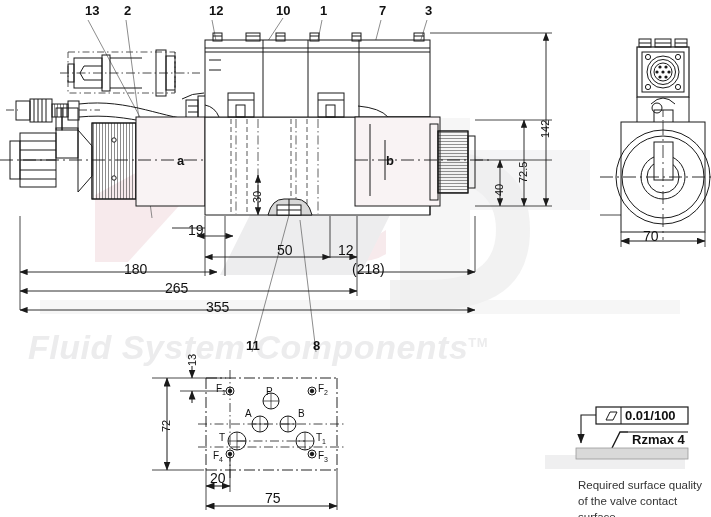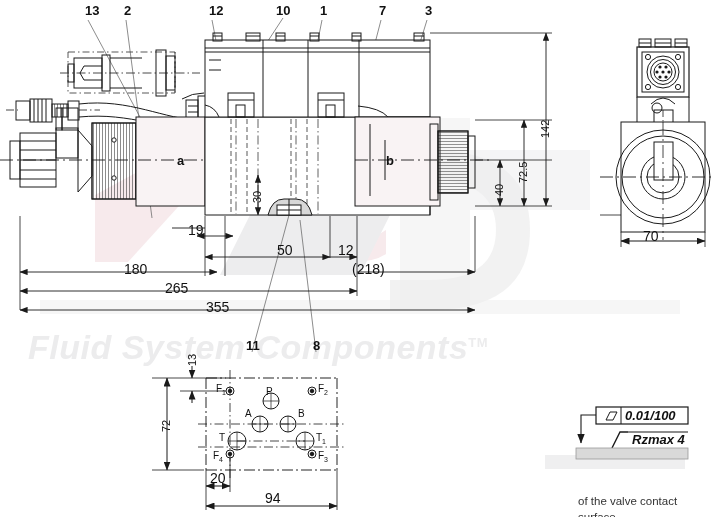--- a/index.html
+++ b/index.html
@@ -10,21 +10,21 @@
   .wm{position:absolute;pointer-events:none;user-select:none;}
   #wm-text{left:28px;top:328px;font-size:34px;font-weight:bold;font-style:italic;
            color:#ececed;letter-spacing:.5px;white-space:nowrap;}
   #wm-tm{font-size:13px;font-style:normal;font-weight:bold;vertical-align:super;}
   .lbl{position:absolute;font-size:13px;font-weight:bold;color:#111;}
   .dim{position:absolute;font-size:14px;color:#111;}
   .dimv{position:absolute;font-size:11px;color:#111;transform-origin:left top;}
   .port{position:absolute;font-size:10px;color:#111;}
   .port sub{font-size:7px;}
   .sfc{position:absolute;font-size:11.5px;color:#333;line-height:1.35;}
-  .sfcb{position:absolute;font-size:13px;font-weight:bold;color:#111;font-style:italic;}
+  .sfcb{position:absolute;font-size:13px;font-weight:bold;color:#111;}
 </style>
 </head>
 <body>
 
 <div id="stage">
 
   <svg width="711" height="517">
     <g opacity="1">
 
       <g fill="#f7eaec">
@@ -407,19 +407,20 @@
   <div class="port" style="left:318px;top:450px"><span>F</span><sub>3</sub></div>
   <div class="port" style="left:266px;top:386px"><span>P</span></div>
   <div class="port" style="left:245px;top:408px"><span>A</span></div>
   <div class="port" style="left:298px;top:408px"><span>B</span></div>
   <div class="port" style="left:219px;top:432px"><span>T</span></div>
   <div class="port" style="left:316px;top:432px"><span>T</span><sub>1</sub></div>
 
   <div class="dimv" style="left:186px;top:366px;transform:rotate(-90deg)">13</div>
   <div class="dimv" style="left:160px;top:432px;transform:rotate(-90deg)">72</div>
   <div class="dim" style="left:210px;top:470px">20</div>
-  <div class="dim" style="left:265px;top:490px">94</div>
+  <div class="dim" style="left:265px;top:490px">75</div>
 
   <div class="sfcb" style="left:625px;top:408px">0.01/100</div>
   <div class="sfcb" style="left:632px;top:432px">Rzmax  4</div>
+  <div class="sfc" style="left:578px;top:478px">Required surface quality</div>
   <div class="sfc" style="left:578px;top:494px">of the valve contact surface</div>
 
 </div>
 
 </body></html>

